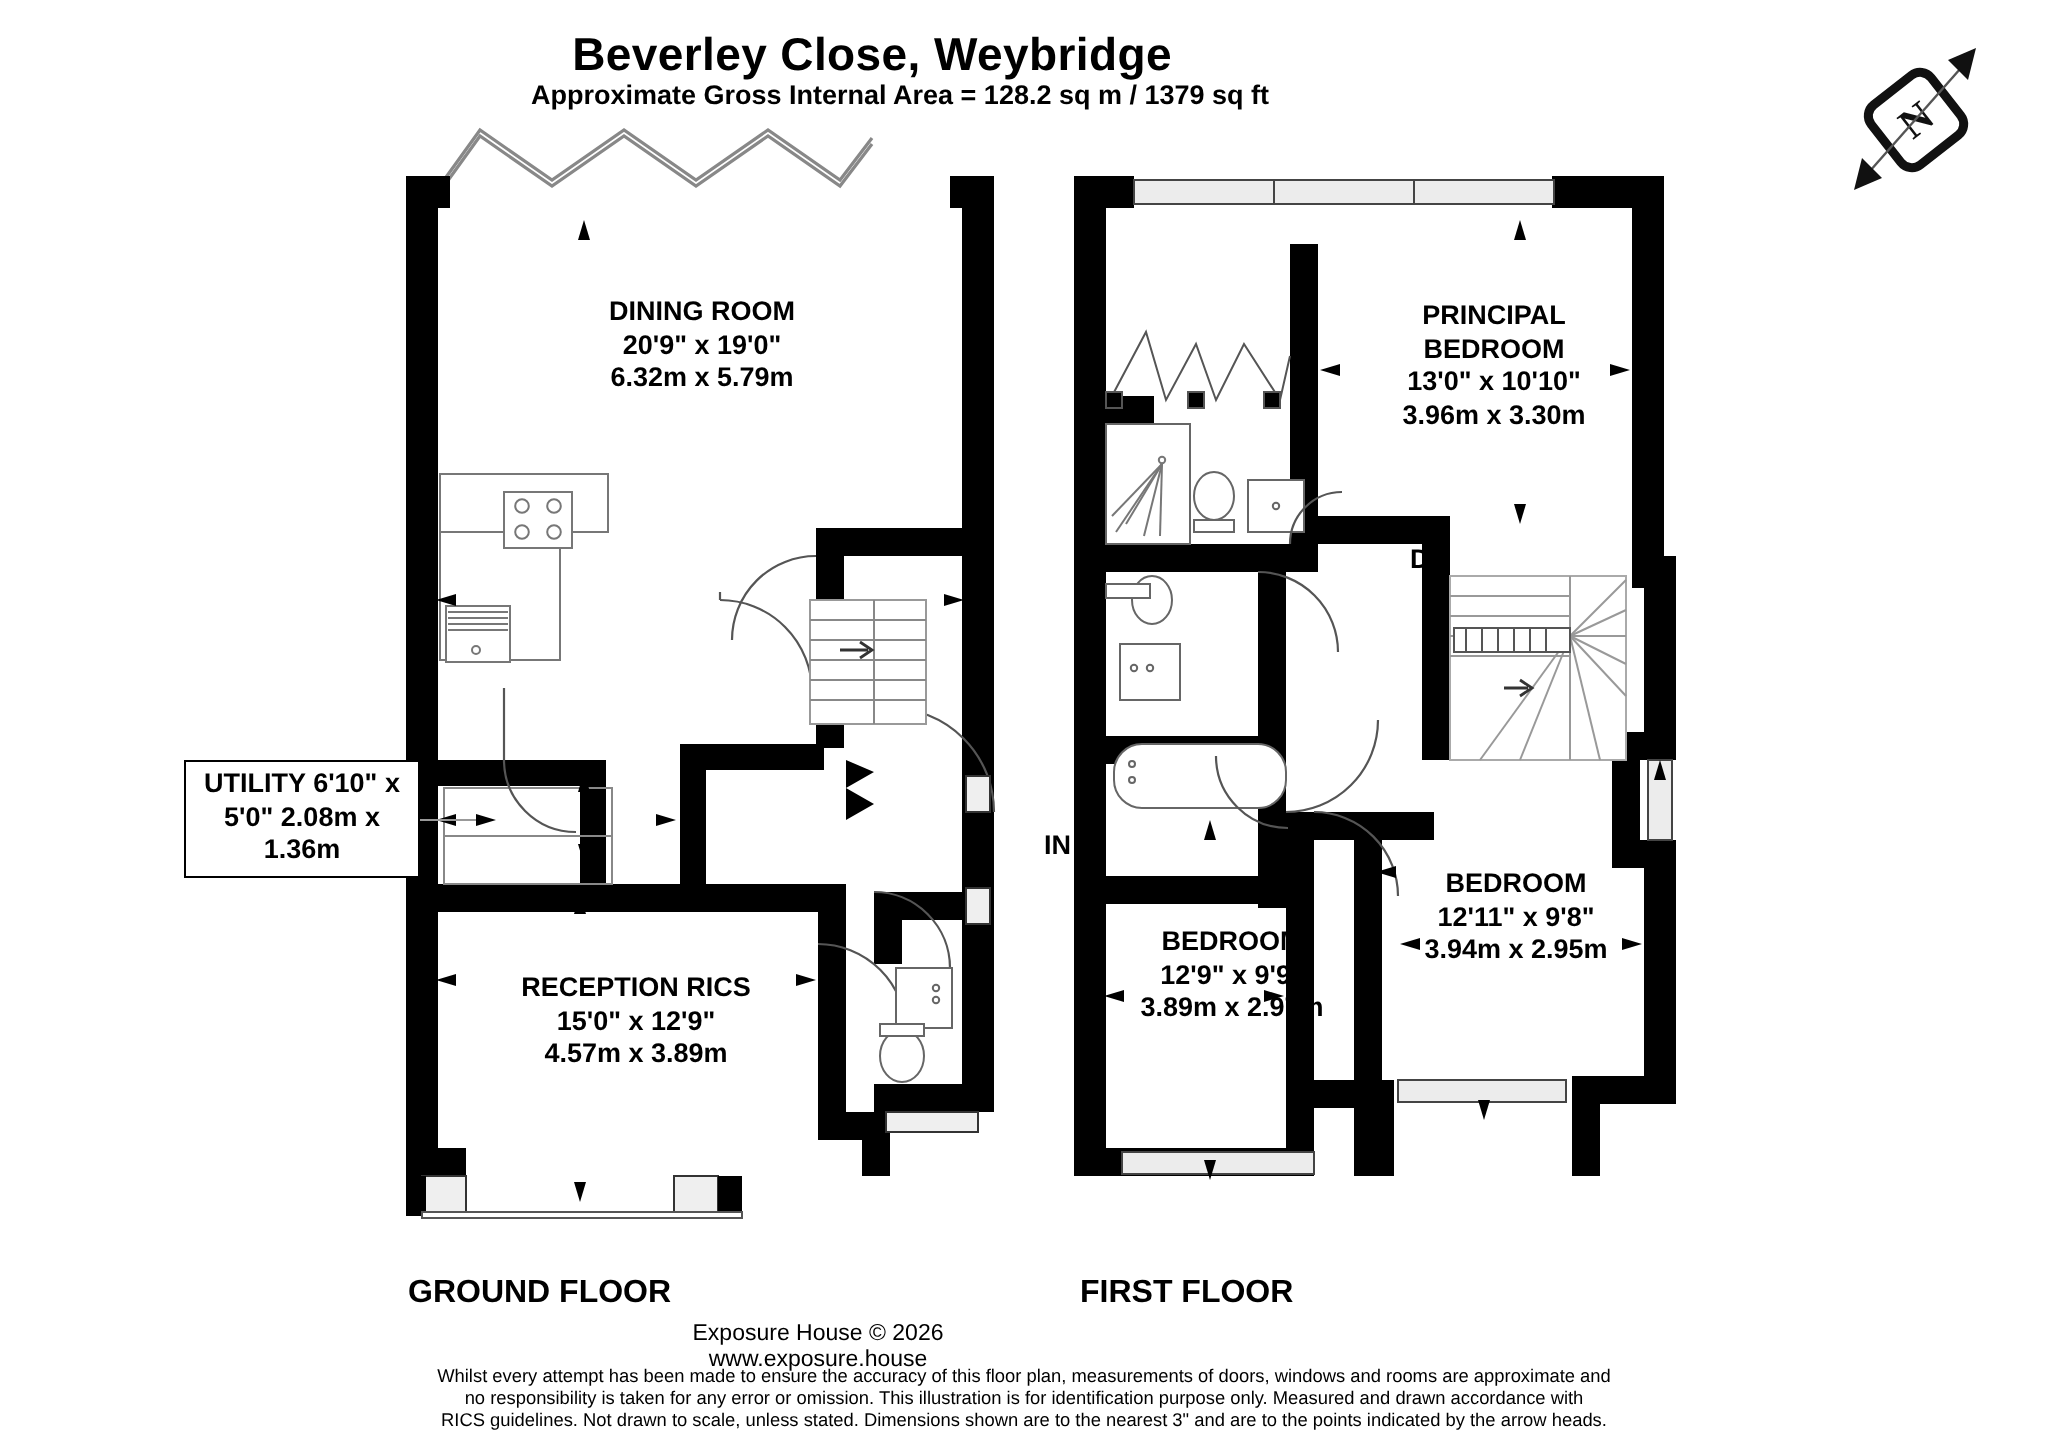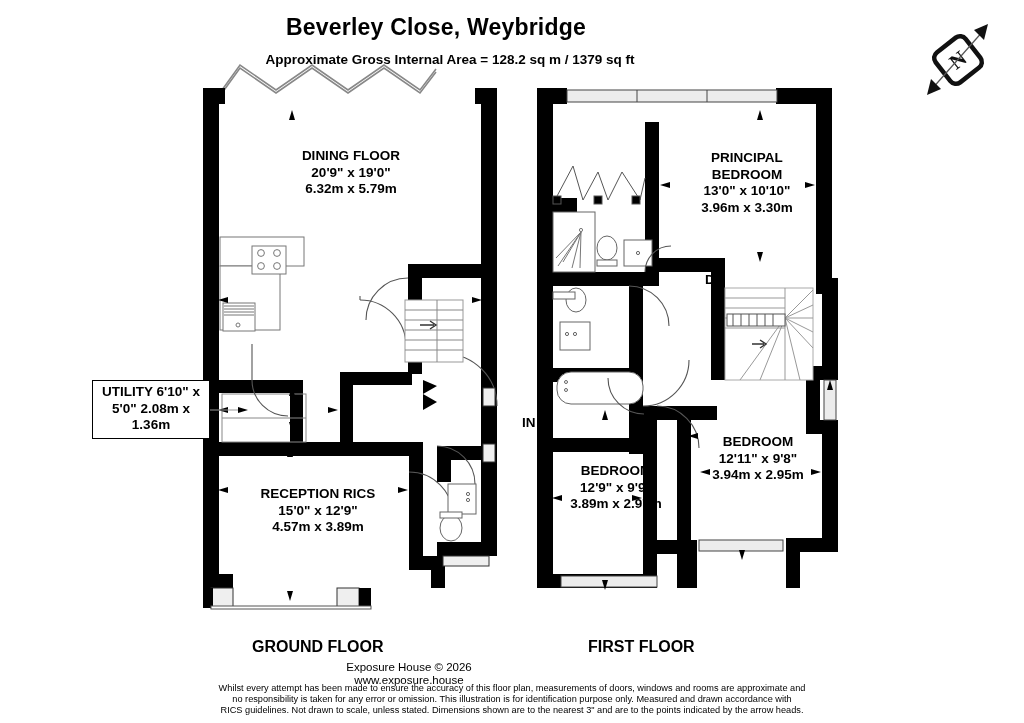--- a/index.html
+++ b/index.html
@@ -1,30 +1,30 @@
 <!DOCTYPE html>
 <html><head>
 <meta charset="utf-8">
 <style>
   html,body{margin:0;padding:0;background:#fff;}
   body{width:1024px;height:723px;position:relative;overflow:hidden;
        font-family:"Liberation Sans", sans-serif;color:#000;}
   .title{position:absolute;left:0;top:14px;width:872px;text-align:center;
          font-size:23px;font-weight:bold;letter-spacing:.2px;}
-  .subtitle{position:absolute;left:0;top:52px;width:900px;text-align:center;
+  .subtitle{position:absolute;left:0;top:40px;width:900px;text-align:center;
             font-size:13.5px;font-weight:bold;}
   svg.plan{position:absolute;left:0;top:0;width:1024px;height:723px;}
   .rmlabel{position:absolute;text-align:center;font-size:13.5px;font-weight:bold;
            line-height:16.5px;white-space:nowrap;}
   .rmlabel .nm{display:block;}
   .rmlabel .dim{display:block;}
   .utilbox{position:absolute;left:92px;top:380px;width:112px;
            border:1px solid #000;background:#fff;padding:3px 2px 4px 2px;
            text-align:center;font-size:13.5px;font-weight:bold;line-height:16.5px;}
-  .floorlabel{position:absolute;font-size:16px;font-weight:bold;margin-left:48px;}
+  .floorlabel{position:absolute;font-size:16px;font-weight:bold;}
   .credit{position:absolute;left:0;width:818px;text-align:center;}
   .credit .c1{font-size:11.5px;}
   .credit .c2{font-size:11.5px;}
   .disc{position:absolute;left:0;width:1024px;text-align:center;
         font-size:9.2px;line-height:10.6px;}
   .dnlab{position:absolute;font-size:13.5px;font-weight:bold;}
   .inlab{position:absolute;font-size:13.5px;font-weight:bold;}
 </style>
 </head>
 <body>
@@ -318,21 +318,21 @@
       <rect x="-19" y="-19" width="38" height="38" rx="7" fill="none" stroke="#111" stroke-width="4.5"></rect>
       <text x="0" y="7" text-anchor="middle" font-family="Liberation Serif, serif" font-size="21" font-weight="bold" fill="#111">N</text>
     </g>
     <line x1="-27" y1="30" x2="26" y2="-30" stroke="#555" stroke-width="1.2"></line>
     <polygon points="30,-36 16,-30 26,-20" fill="#111"></polygon>
     <polygon points="-31,35 -17,29 -27,19" fill="#111"></polygon>
   </g>
 </svg>
 
 <div class="rmlabel" style="left:258px;top:148px;width:186px;">
-  <span class="nm">DINING FLOOR</span>
+  <span class="nm">DINING ROOM</span>
   <span class="dim">20'9" x 19'0"</span>
   <span class="dim">6.32m x 5.79m</span>
 </div>
 
 <div class="utilbox">
   <span class="nm">UTILITY</span>
   <span class="dim">6'10" x 5'0"</span>
   <span class="dim">2.08m x 1.36m</span>
 </div>
 

